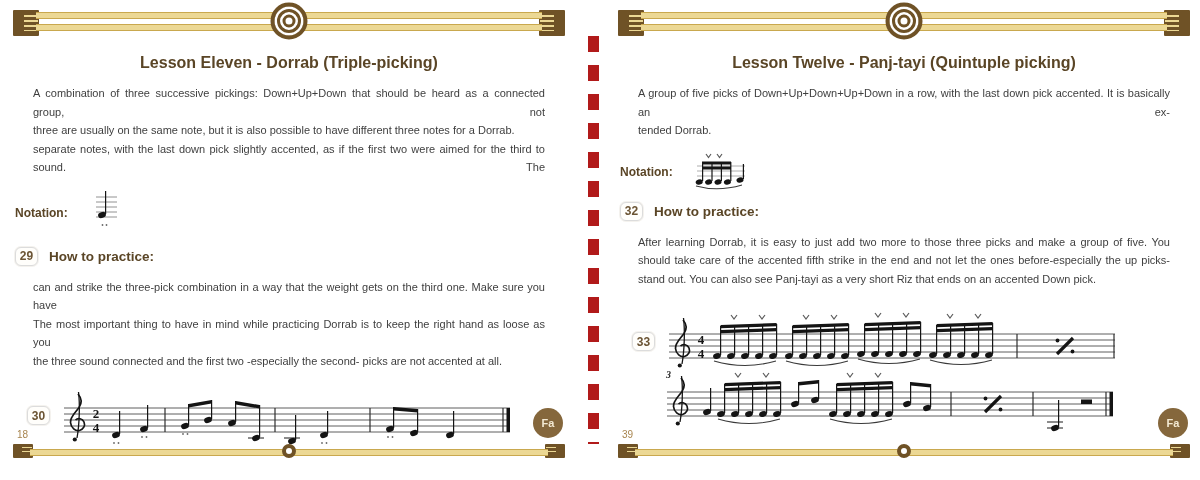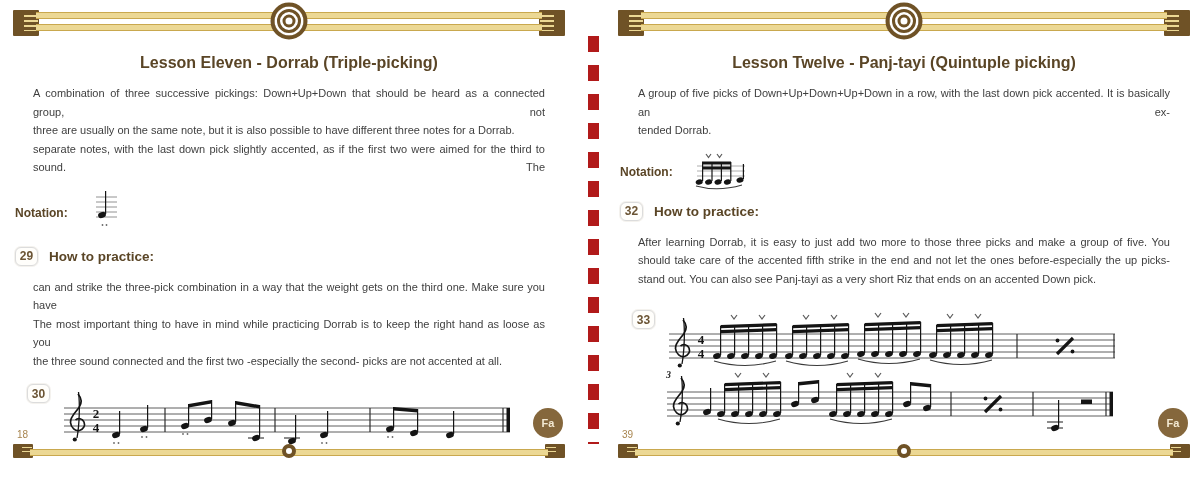--- a/index.html
+++ b/index.html
@@ -34,21 +34,21 @@
   .pline{text-align:justify;text-align-last:justify;}
   .pline.last{text-align-last:left;}
   .notation-row{display:flex;align-items:center;gap:20px;margin:12px 0 0 2px;}
   .notation-label{font-size:12px;font-weight:bold;color:var(--title_brown);}
   .practice-row{display:flex;align-items:center;gap:11px;margin:10px 0 0 2px;}
   .numbox{width:21px;height:17px;border:1px solid #dcdcdc;border-radius:6px;background:#fffefb;
     box-shadow:0 0 0 1px #f4f2ee;color:#6b5434;font-size:12px;font-weight:bold;
     display:flex;align-items:center;justify-content:center;flex:none;}
   .practice-heading{font-size:13.5px;font-weight:bold;color:var(--title_brown);}
   .staff-row{display:flex;align-items:flex-start;gap:10px;margin:14px 0 0 14px;}
-  .staff-row .numbox{}
+  .staff-row .numbox{margin-top:22px;}
   .staff-row.second{margin-top:-6px;padding-left:31px;}
   
   .pagenum{position:absolute;bottom:34px;left:4px;font-size:10px;color:var(--page_number);}
   .footline{position:absolute;bottom:14px;left:0;right:0;height:18px;}
   .fcap{position:absolute;top:2px;width:20px;height:14px;background:var(--brown);border-radius:1px;}
   .fcap.left{left:0;} .fcap.right{right:0;}
   .fcap::after{content:'';position:absolute;top:3px;bottom:3px;width:52%;
     background:repeating-linear-gradient(to bottom,var(--gold) 0 1.5px,transparent 1.5px 4px);}
   .fcap.left::after{right:1px;} .fcap.right::after{left:1px;}
   .fband{position:absolute;left:17px;right:17px;top:6.5px;height:5px;background:var(--gold);

